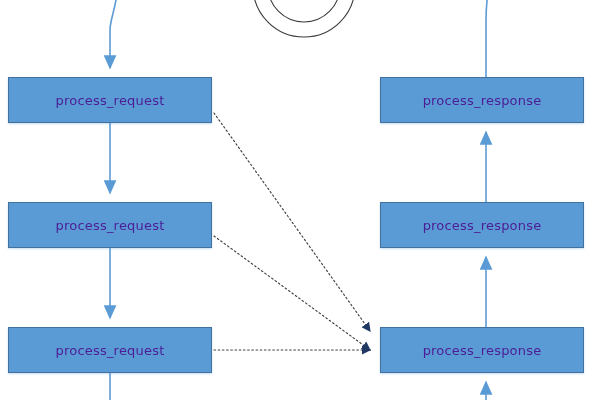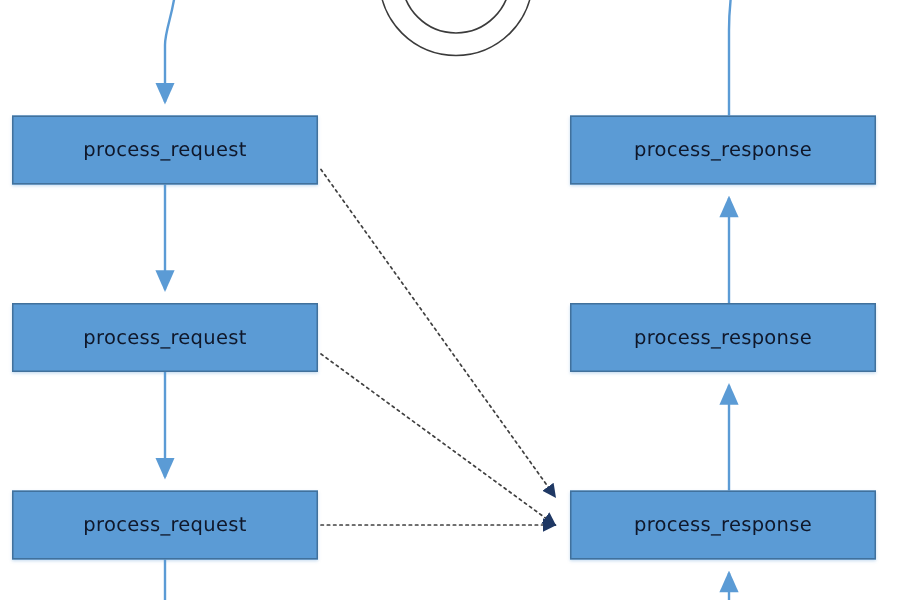--- a/index.html
+++ b/index.html
@@ -26,21 +26,21 @@
     pointer-events: none;
   }
   .node-box {
     position: absolute;
     box-sizing: border-box;
     background: #5b9bd5;
     border: 1px solid #41719c;
     display: flex;
     align-items: center;
     justify-content: center;
-    color: #0f172a;
+    color: #4c1d95;
     font-size: 13px;
     letter-spacing: 0.2px;
     text-align: center;
     white-space: nowrap;
     box-shadow: 0 1px 2px rgba(91,155,213,0.35);
     z-index: 2;
   }
   .node-label {
     pointer-events: none;
   }

